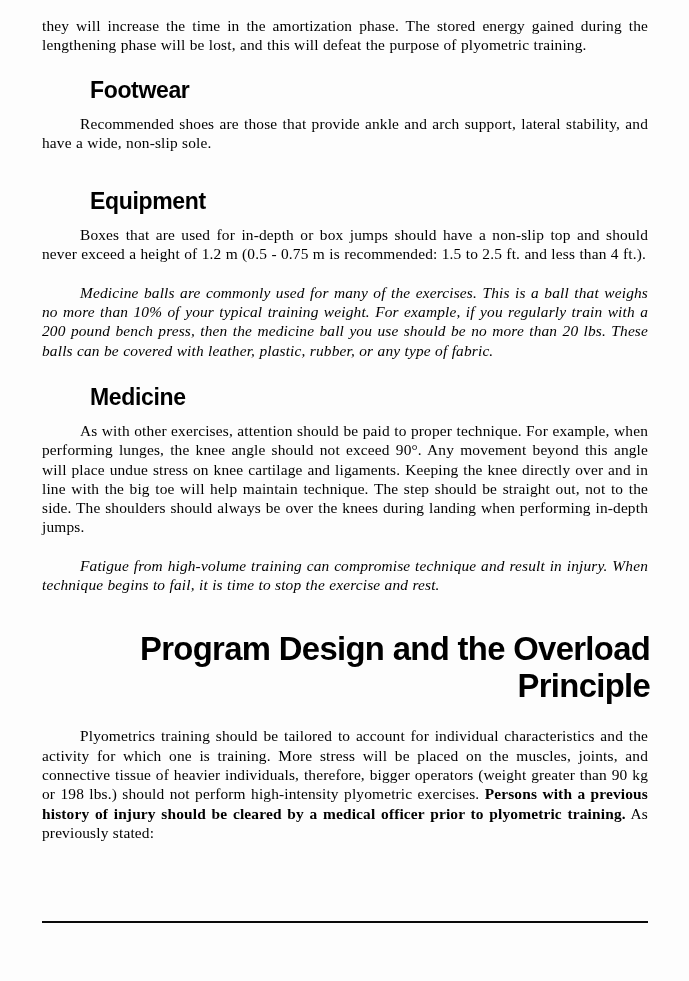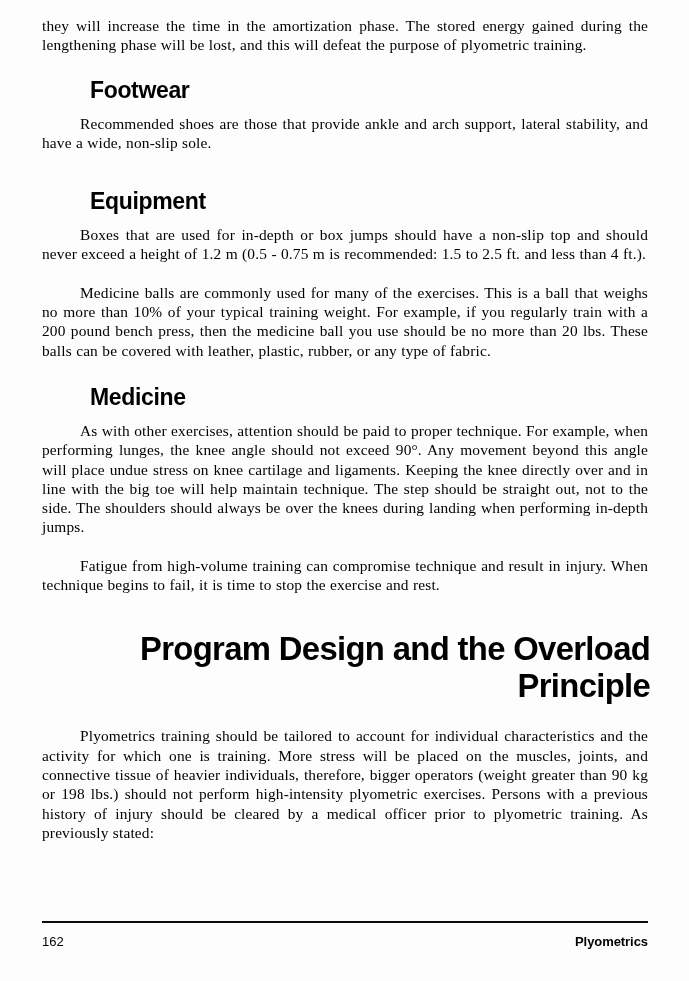--- a/index.html
+++ b/index.html
@@ -39,20 +39,21 @@
     text-align: justify;
     text-justify: inter-word;
     letter-spacing: 0.01em;
     word-spacing: 0.02em;
   }
   p.indent {
     text-indent: 38px;
   }
   p.gap-lg {
     margin-top: 19px;
+    font-style: italic;
   }
 
   
   h2.section {
     font-family: "Liberation Sans", "DejaVu Sans", sans-serif;
     font-weight: bold;
     font-size: 23px;
     line-height: 26px;
     margin: 0;
     padding: 0;
@@ -72,21 +73,21 @@
     margin: 0;
     padding: 0;
     letter-spacing: -0.02em;
     transform: scaleX(0.965);
     transform-origin: left center;
     width: 104%;
   }
   .chapter-wrap { margin-top: 36px; margin-bottom: 22px; text-align: right; }
 
   strong.bold-run {
-    font-weight: normal;
+    font-weight: bold;
   }
 
   
   .footer-rule {
     position: absolute;
     left: 42px;
     top: 921px;
     width: 606px;
     height: 2px;
     background: #0a0a0a;
@@ -141,18 +142,14 @@
     <div class="chapter-wrap">
       <h1 class="chapter">Program Design and the Overload Principle</h1>
     </div>
 
     <p class="body indent"><span>Plyometrics training should be tailored to account for individual characteristics and the activity for which one is training. More stress will be placed on the muscles, joints, and connective tissue of heavier individuals, therefore, bigger operators (weight greater than 90 kg or 198 lbs.) should not perform high-intensity plyometric exercises. </span><strong class="bold-run">Persons with a previous history of injury should be cleared by a medical officer prior to plyometric training.</strong><span> As previously stated:</span></p>
 
   </div>
 
   <div class="footer-rule"></div>
 
-  <div class="footer">
-    <div class="footer-page">162</div>
-    <div class="footer-title">Plyometrics</div>
-  </div>
 
 </div>
 
 </body></html>

